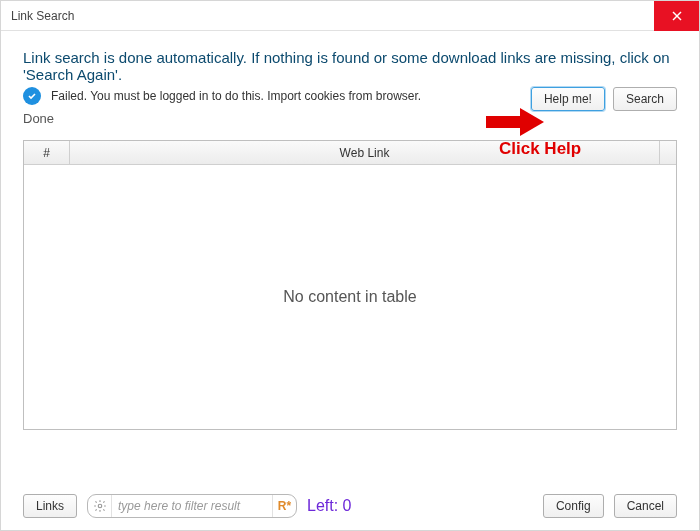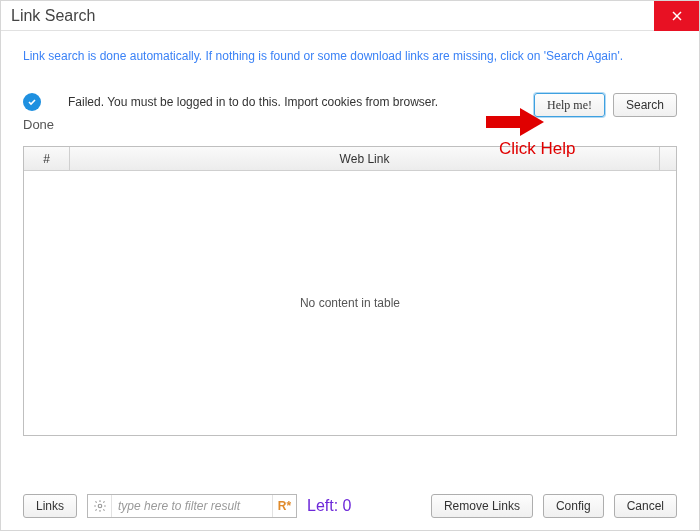--- a/index.html
+++ b/index.html
@@ -24,57 +24,57 @@
   .titlebar {
     height: 30px;
     background: #fff;
     border-bottom: 1px solid #e1e1e1;
     display: flex;
     align-items: center;
     justify-content: space-between;
     padding-left: 10px;
   }
   .titlebar .title {
-    font-size: 16px;
+    font-size: 12px;
     color: #444;
   }
   .titlebar .close {
     width: 45px;
     height: 30px;
     background: #e81123;
     color: #fff;
     display: flex;
     align-items: center;
     justify-content: center;
     font-size: 13px;
     cursor: pointer;
   }
   .content {
     padding: 18px 22px 14px 22px;
   }
   .intro {
-    font-size: 12px;
-    color: #3b82f6;
-    margin-bottom: 30px;
+    font-size: 15px;
+    color: #0c4a6e;
+    margin-bottom: 4px;
   }
   .status-row {
     display: flex;
     align-items: flex-start;
     gap: 10px;
   }
   .status-left {
     display: flex;
     flex-direction: column;
     align-items: flex-start;
     flex: 1;
   }
   .status-line {
     display: flex;
     align-items: center;
-    gap: 27px;
+    gap: 10px;
     text-align: center;
   }
   .check-icon {
     width: 18px;
     height: 18px;
     border-radius: 50%;
     background: #1f90e0;
     display: flex;
     align-items: center;
     justify-content: center;
@@ -101,21 +101,20 @@
     font-size: 12px;
     color: #333;
     cursor: pointer;
     display: inline-flex;
     align-items: center;
     justify-content: center;
   }
   .btn.highlight {
     border: 1px solid #3ea0e0;
     box-shadow: 0 0 0 1px rgba(62,160,224,0.4);
-    font-family: Liberation Serif, serif;
   }
   .top-buttons {
     display: flex;
     gap: 8px;
     align-items: flex-start;
     padding-top: 0;
   }
   .table-wrap {
     margin-top: 14px;
     border: 1px solid #bfbfbf;
@@ -140,37 +139,37 @@
   }
   .th-num { width: 46px; }
   .th-link { flex: 1; }
   .th-scroll { width: 16px; border-right: none; background: linear-gradient(#fafafa,#ececec); }
   .table-body {
     flex: 1;
     display: flex;
     align-items: center;
     justify-content: center;
     color: #555;
-    font-size: 12px;
+    font-size: 16px;
     position: relative;
   }
   .footer {
     position: absolute;
     left: 22px;
     right: 22px;
     bottom: 12px;
     display: flex;
     align-items: center;
     gap: 10px;
   }
   .filter-wrap {
     display: flex;
     align-items: flex-end;
     border: 1px solid #b8b8b8;
-    border-radius: 0;
+    border-radius: 9px;
     height: 24px;
     background: #fff;
     overflow: hidden;
   }
   .filter-wrap .gear {
     width: 24px;
     display: flex;
     align-items: center;
     justify-content: center;
     color: #999;
@@ -211,21 +210,21 @@
     position: absolute;
     top: 105px;
     left: 485px;
     pointer-events: none;
   }
   .arrow-label {
     position: absolute;
     top: 138px;
     left: 498px;
     color: #e00000;
-    font-weight: normal;
+    font-weight: bold;
     font-size: 17px;
     pointer-events: none;
     font-family: Arial, sans-serif;
   }
 </style>
 </head>
 <body>
 
 <div class="window">
 
@@ -285,21 +284,20 @@
         </svg>
       </div>
       <input class="filter-input" type="text" placeholder="type here to filter result" style="">
       <div class="r-icon">R*</div>
     </div>
 
     <span class="left-count">Left: 0</span>
 
     <div class="footer-spacer"></div>
 
-    <button class="btn">Remove Links</button>
     <button class="btn">Config</button>
     <button class="btn">Cancel</button>
   </div>
 
   <svg class="arrow-overlay" width="60" height="32" viewBox="0 0 60 32">
     <rect x="0" y="10" width="34" height="12" fill="#e00000"></rect>
     <polygon points="34,2 58,16 34,30" fill="#e00000"></polygon>
   </svg>
   <div class="arrow-label">Click Help</div>
 

